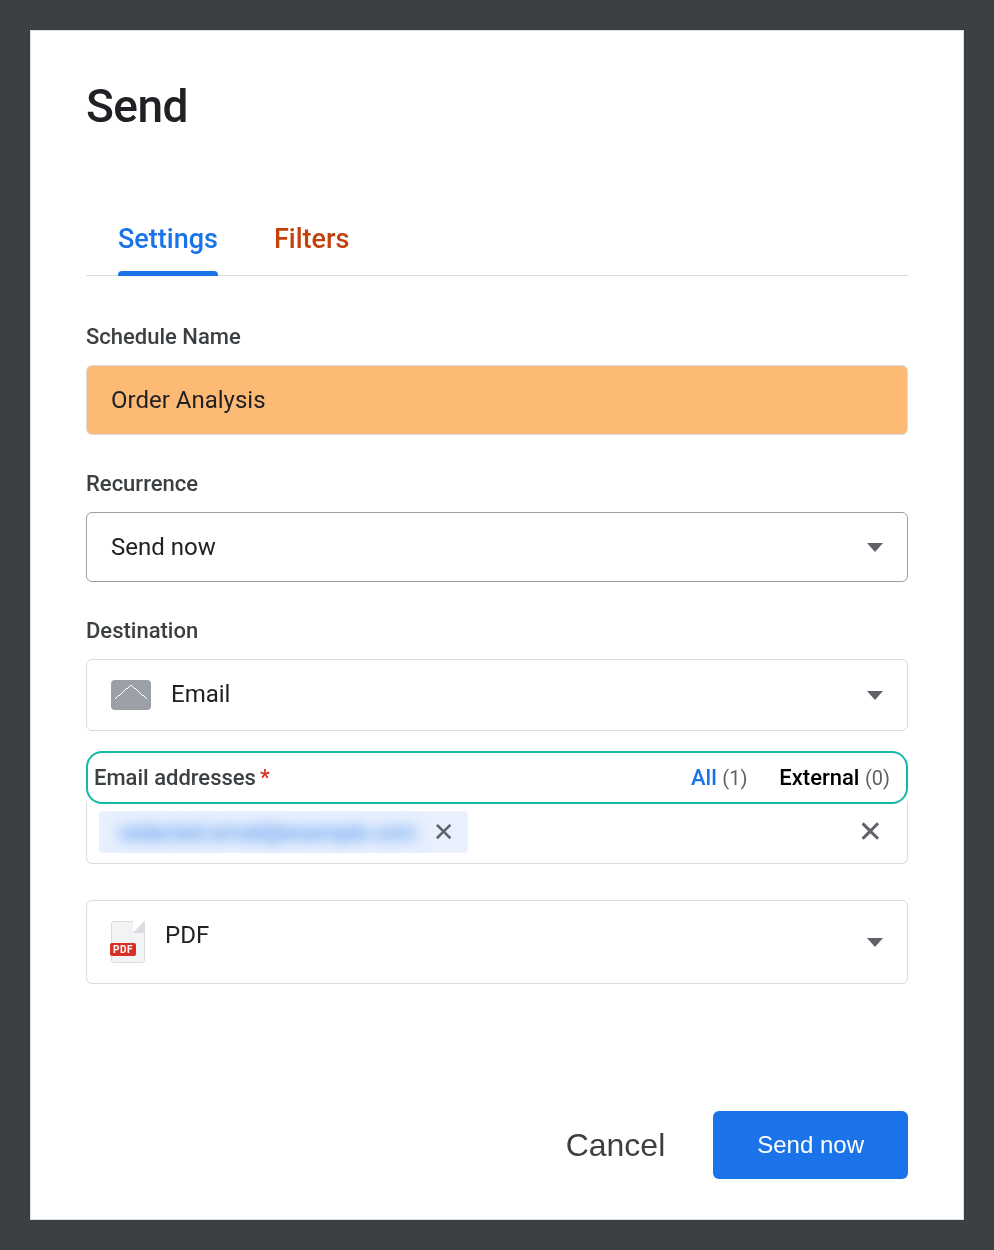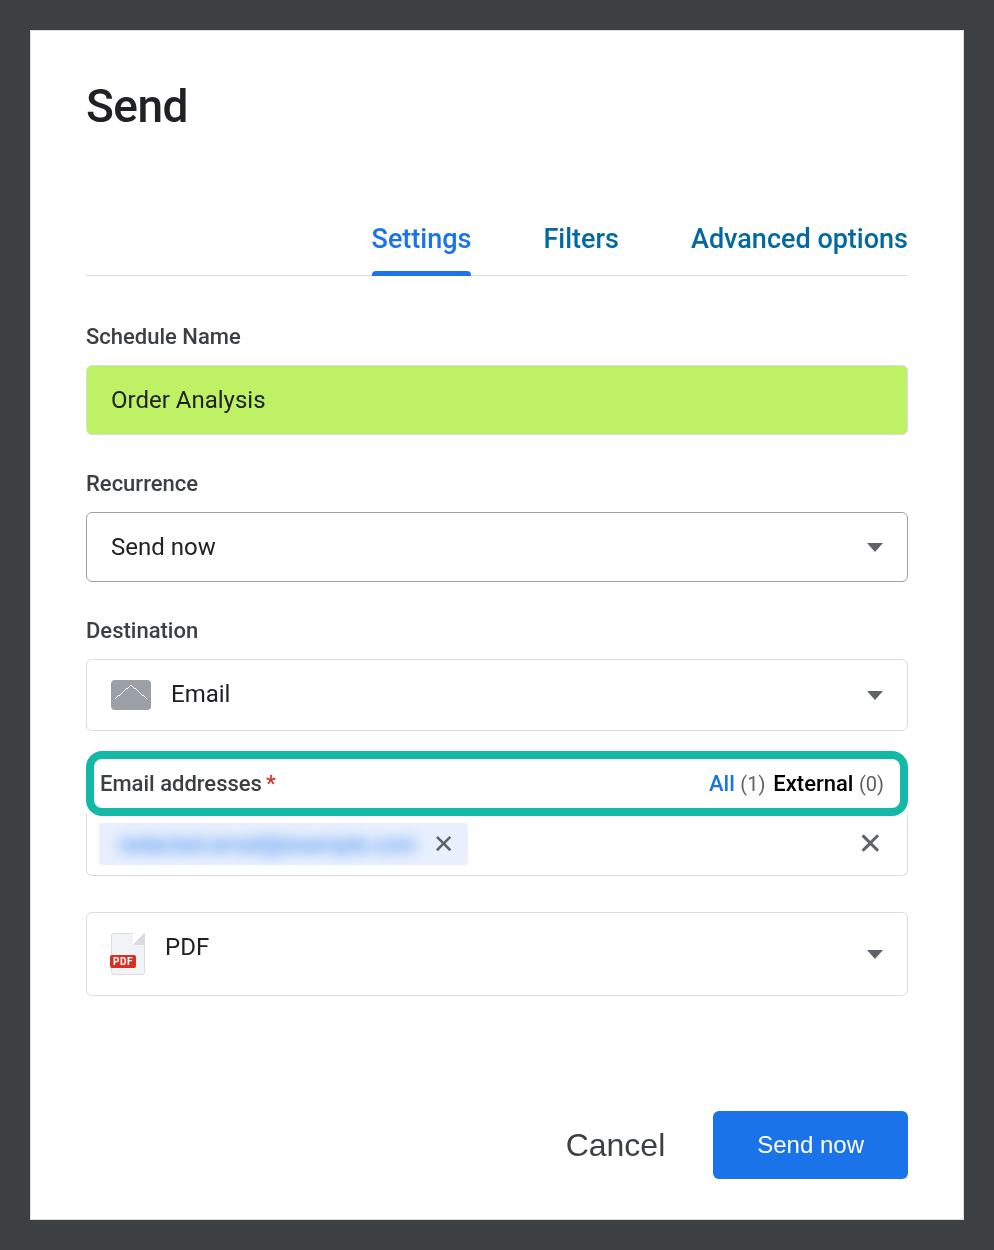--- a/index.html
+++ b/index.html
@@ -22,30 +22,29 @@
     }
     .title {
       font-size: 46px;
       font-weight: 500;
       color: #202124;
       letter-spacing: -0.5px;
       margin-bottom: 90px;
     }
     .tabs {
       display: flex;
-      gap: 72px;
+      gap: 56px;
       border-bottom: 1px solid #dadce0;
       margin-bottom: 48px;
       padding-left: 32px;
-      justify-content: flex-end;
     }
     .tab {
       font-size: 27px;
       font-weight: 500;
-      color: #0369a1;
+      color: #c2410c;
       padding-bottom: 20px;
       cursor: pointer;
       position: relative;
     }
     .tab.active {
       color: #1a73e8;
     }
     .tab.active::after {
       content: "";
       position: absolute;
@@ -63,21 +62,21 @@
       display: block;
     }
     .required { color: #d93025; margin-left: 4px; }
     .input {
       width: 100%;
       border: 1px solid #dadce0;
       border-radius: 6px;
       font-size: 24px;
       color: #202124;
       padding: 20px 24px;
-      background: #bef264;
+      background: #fdba74;
       font-family: inherit;
     }
     .select {
       width: 100%;
       border: 1px solid #9aa0a6;
       border-radius: 6px;
       font-size: 24px;
       color: #202124;
       padding: 20px 24px;
       background: #fff;
@@ -91,33 +90,33 @@
     .caret {
       width: 0; height: 0;
       border-left: 8px solid transparent;
       border-right: 8px solid transparent;
       border-top: 9px solid #5f6368;
     }
     .email-label-row {
       display: flex;
       justify-content: space-between;
       align-items: center;
-      border: 8px solid #14b8a6;
+      border: 2px solid #14b8a6;
       border-radius: 16px;
       padding: 12px 16px 12px 6px;
       margin-bottom: 0;
     }
     .email-label-left {
       font-size: 22px;
       color: #3c4043;
       font-weight: 500;
     }
     .email-filter {
       display: flex;
-      gap: 8px;
+      gap: 32px;
       font-size: 22px;
       align-items: flex-start;
     }
     .filter-all { color: #1a73e8; font-weight: 500; cursor: pointer; }
     .filter-ext { color: #000000; font-weight: 500; cursor: pointer; }
     .filter-count { color: #5f6368; font-size: 20px; }
     .email-input-row {
       border: 1px solid #dadce0;
       border-top: none;
       border-radius: 0 0 6px 6px;
@@ -216,21 +215,20 @@
   </style>
 </head>
 <body>
 
 <div class="dialog">
   <h1 class="title">Send</h1>
 
   <div class="tabs">
     <div class="tab active">Settings</div>
     <div class="tab">Filters</div>
-    <div class="tab">Advanced options</div>
   </div>
 
   <div class="field-group">
     <label class="label">Schedule Name</label>
     <input class="input" value="Order Analysis" style="">
   </div>
 
   <div class="field-group">
     <label class="label">Recurrence</label>
     <div class="select">

